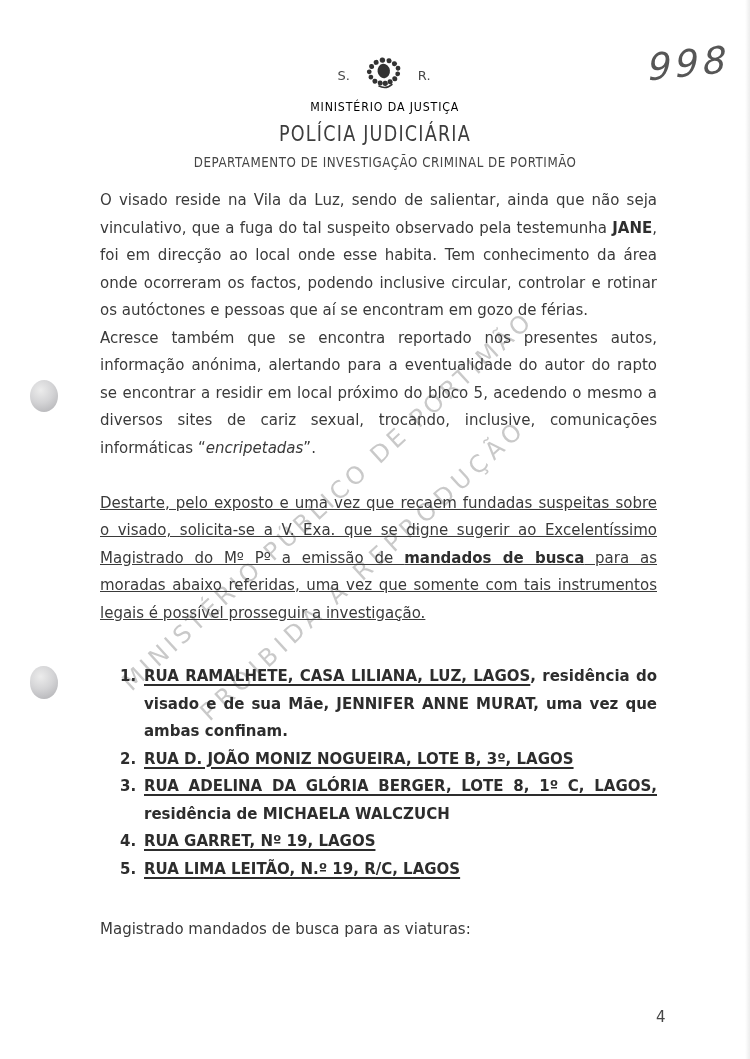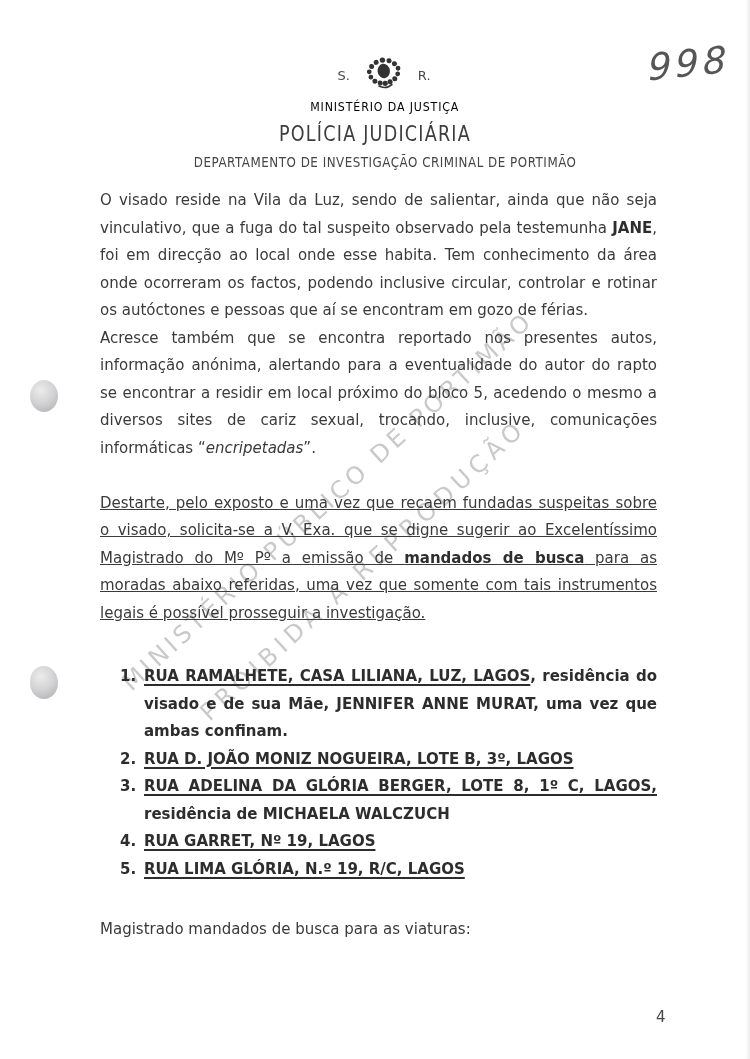--- a/index.html
+++ b/index.html
@@ -152,21 +152,21 @@
         <div class="warrant-item">
           <span class="warrant-num">3.</span>
           <span class="warrant-text"><span class="seg-underline">RUA ADELINA DA GLÓRIA BERGER, LOTE 8, 1º C, LAGOS,</span><span> residência de MICHAELA WALCZUCH</span></span>
         </div>
         <div class="warrant-item">
           <span class="warrant-num">4.</span>
           <span class="warrant-text"><span class="seg-underline">RUA GARRET, Nº 19, LAGOS</span></span>
         </div>
         <div class="warrant-item">
           <span class="warrant-num">5.</span>
-          <span class="warrant-text"><span class="seg-underline">RUA LIMA GLÓRIA, N.º 19, R/C, LAGOS</span></span>
+          <span class="warrant-text"><span class="seg-underline">RUA LIMA LEITÃO, N.º 19, R/C, LAGOS</span></span>
         </div>
       </div>
     <div class="para closing"><span>Magistrado mandados de busca para as viaturas:</span></div>
   </div>
 
   <div class="page-number">4</div>
 
 </div>
 
 </body></html>

